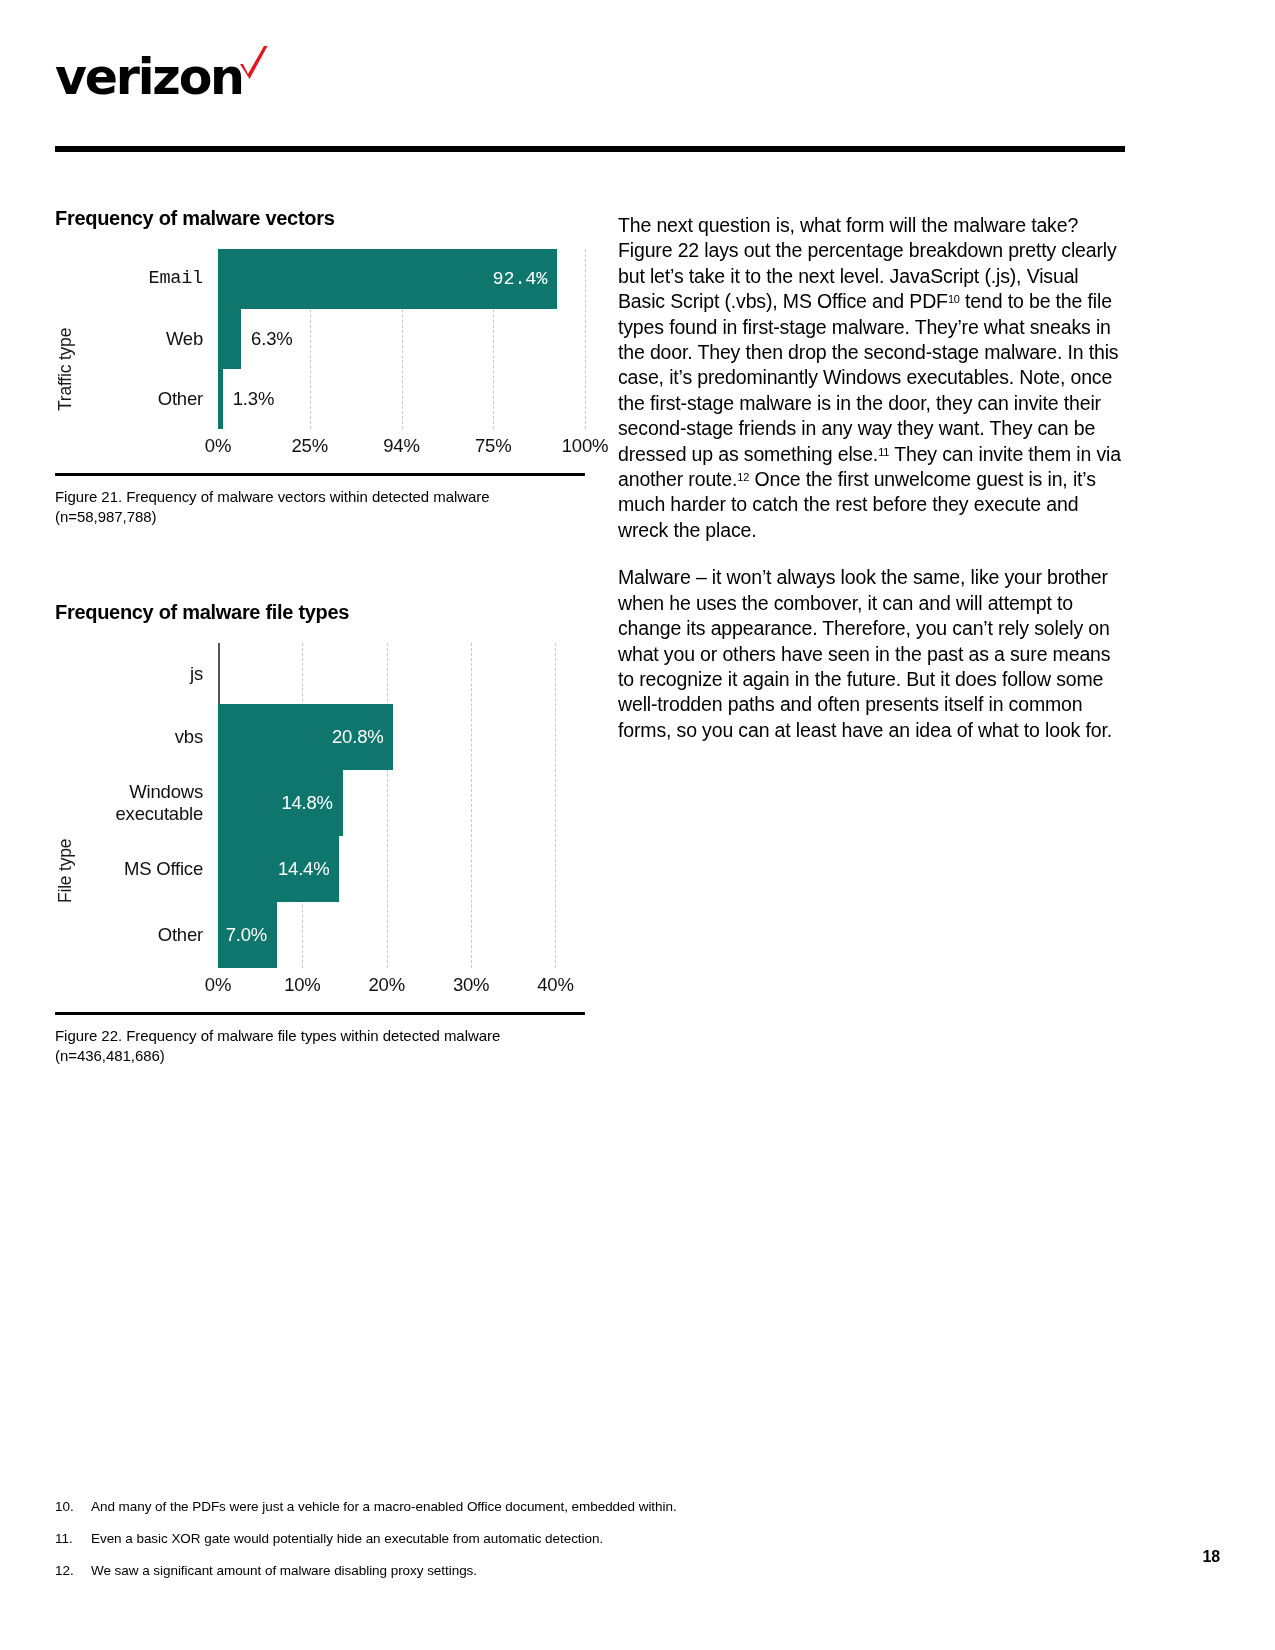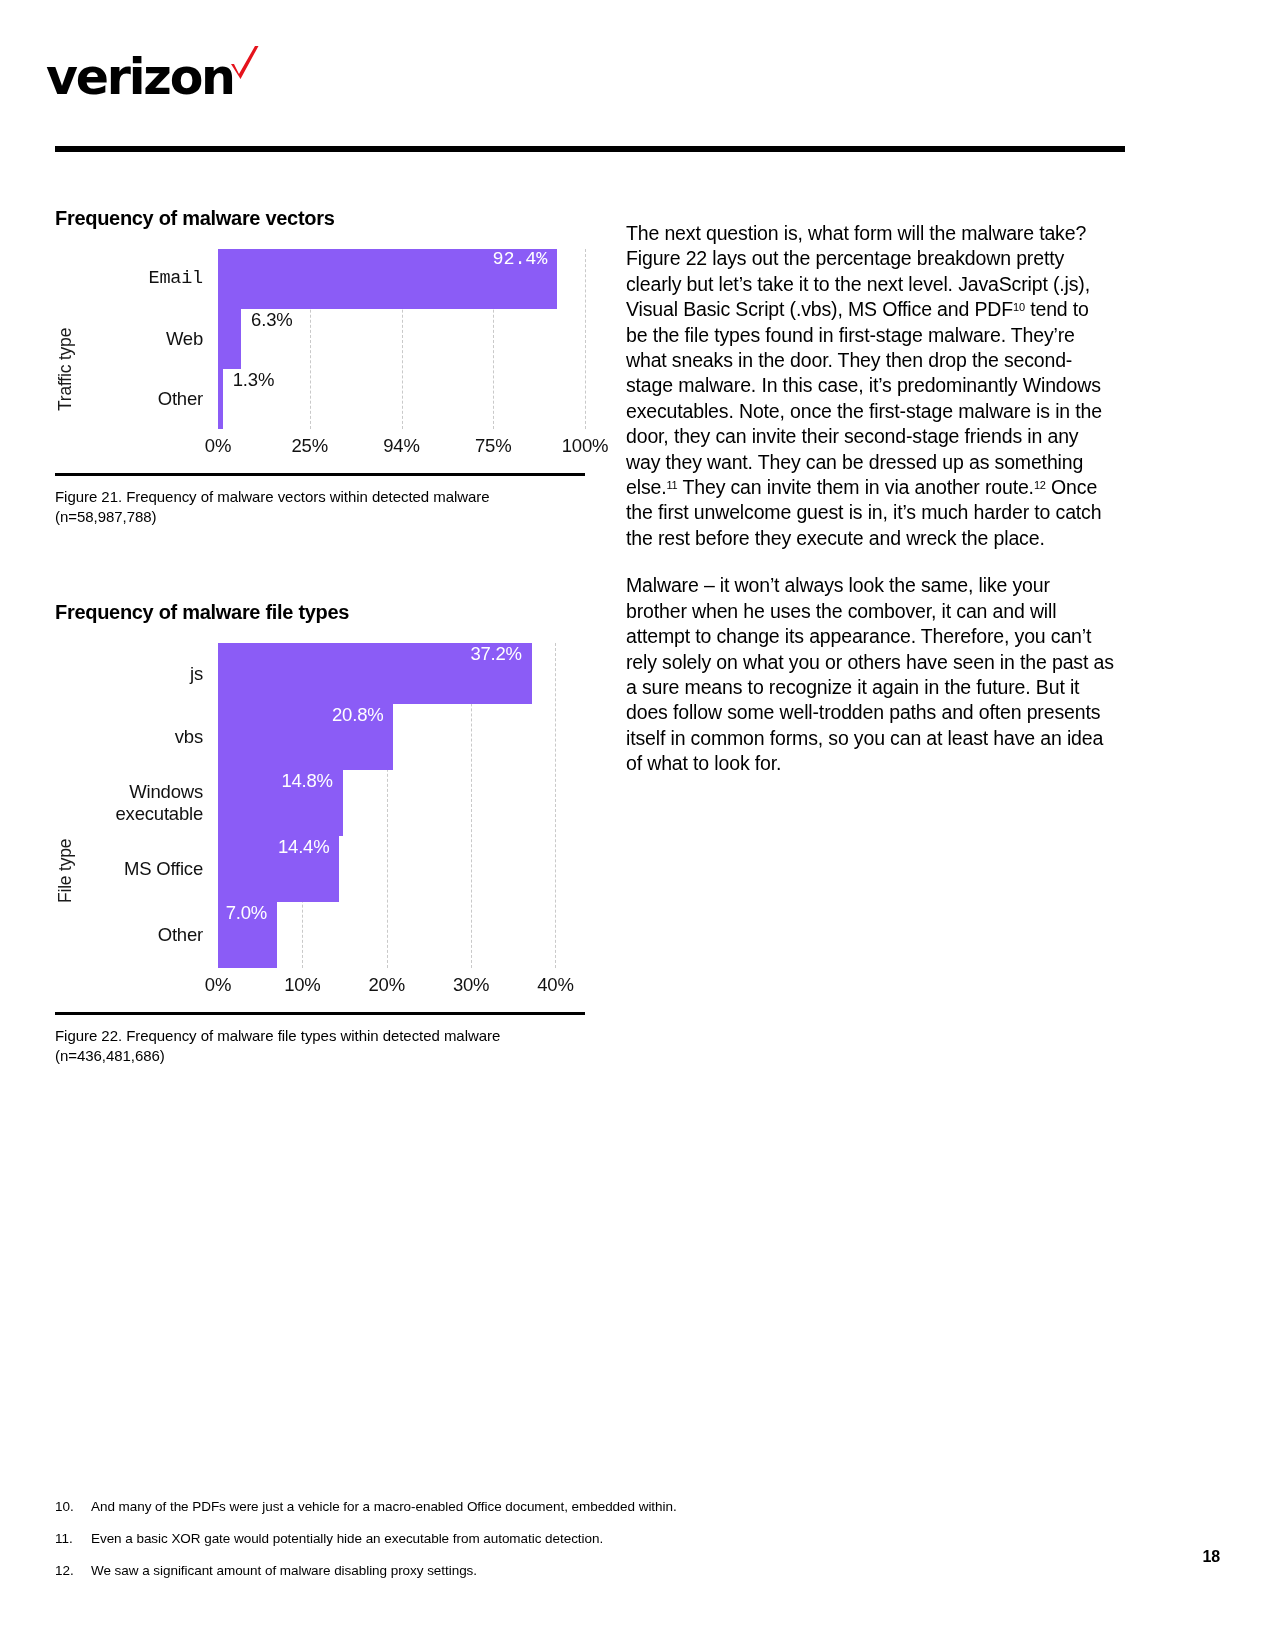--- a/index.html
+++ b/index.html
@@ -12,21 +12,21 @@
     height: 1650px;
     position: relative;
     font-family: "Liberation Sans", sans-serif;
     color: #000000;
     -webkit-font-smoothing: antialiased;
   }
 
   
   .logo-wrap {
     position: absolute;
-    left: 46px;
+    left: 55px;
     top: 52px;
     height: 52px;
     display: flex;
     align-items: flex-start;
   }
   .logo-text {
     font-family: "DejaVu Sans", sans-serif;
     font-size: 49px;
     font-weight: bold;
     letter-spacing: -2.2px;
@@ -70,21 +70,21 @@
     margin: 0 0 0 0;
     font-size: 20px;
     font-weight: bold;
     letter-spacing: -0.3px;
     line-height: 26px;
   }
   .body-par {
     font-size: 19.5px;
     line-height: 25.4px;
     letter-spacing: -0.15px;
-    margin: 16px;
+    margin: 8px;
   }
   .body-par + .body-par { margin-top: 22px; }
   .right-head { margin-bottom: 16px; }
   sup.fn {
     font-size: 11px;
     vertical-align: 5px;
     line-height: 0;
   }
 
   
@@ -136,25 +136,25 @@
     box-sizing: border-box;
     flex: 0 0 auto;
   }
   .cat-label.two-line { line-height: 22px; }
   .track {
     position: relative;
     flex: 1 1 auto;
     height: 100%;
   }
   .bar {
-    background: #8b5cf6;
+    background: #0f766e;
     height: 100%;
     position: relative;
     display: flex;
-    align-items: flex-start;
+    align-items: center;
     justify-content: flex-end;
   }
   .bar-val {
     font-size: 18.5px;
     letter-spacing: -0.2px;
     color: #ffffff;
     padding-right: 10px;
     white-space: nowrap;
   }
   .bar-val.outside {
@@ -311,25 +311,20 @@
         <div class="gridlines" style="left:123px;right:0;top:0;bottom:0;">
           <div class="gl" style="left:22.99%;"></div>
           <div class="gl" style="left:45.98%;"></div>
           <div class="gl" style="left:68.97%;"></div>
           <div class="gl" style="left:91.95%;"></div>
         </div>
         <div class="axis-line" style="left:123px;"></div>
 
         <div class="row" style="height:61px;">
           <div class="cat-label">js</div>
-          <div class="track">
-            <div class="bar" style="width:85.52%;">
-              <span class="bar-val">37.2%</span>
-            </div>
-          </div>
         </div>
 
         <div class="row" style="height:66px;">
           <div class="cat-label">vbs</div>
           <div class="track">
             <div class="bar" style="width:47.82%;">
               <span class="bar-val">20.8%</span>
             </div>
           </div>
         </div>

